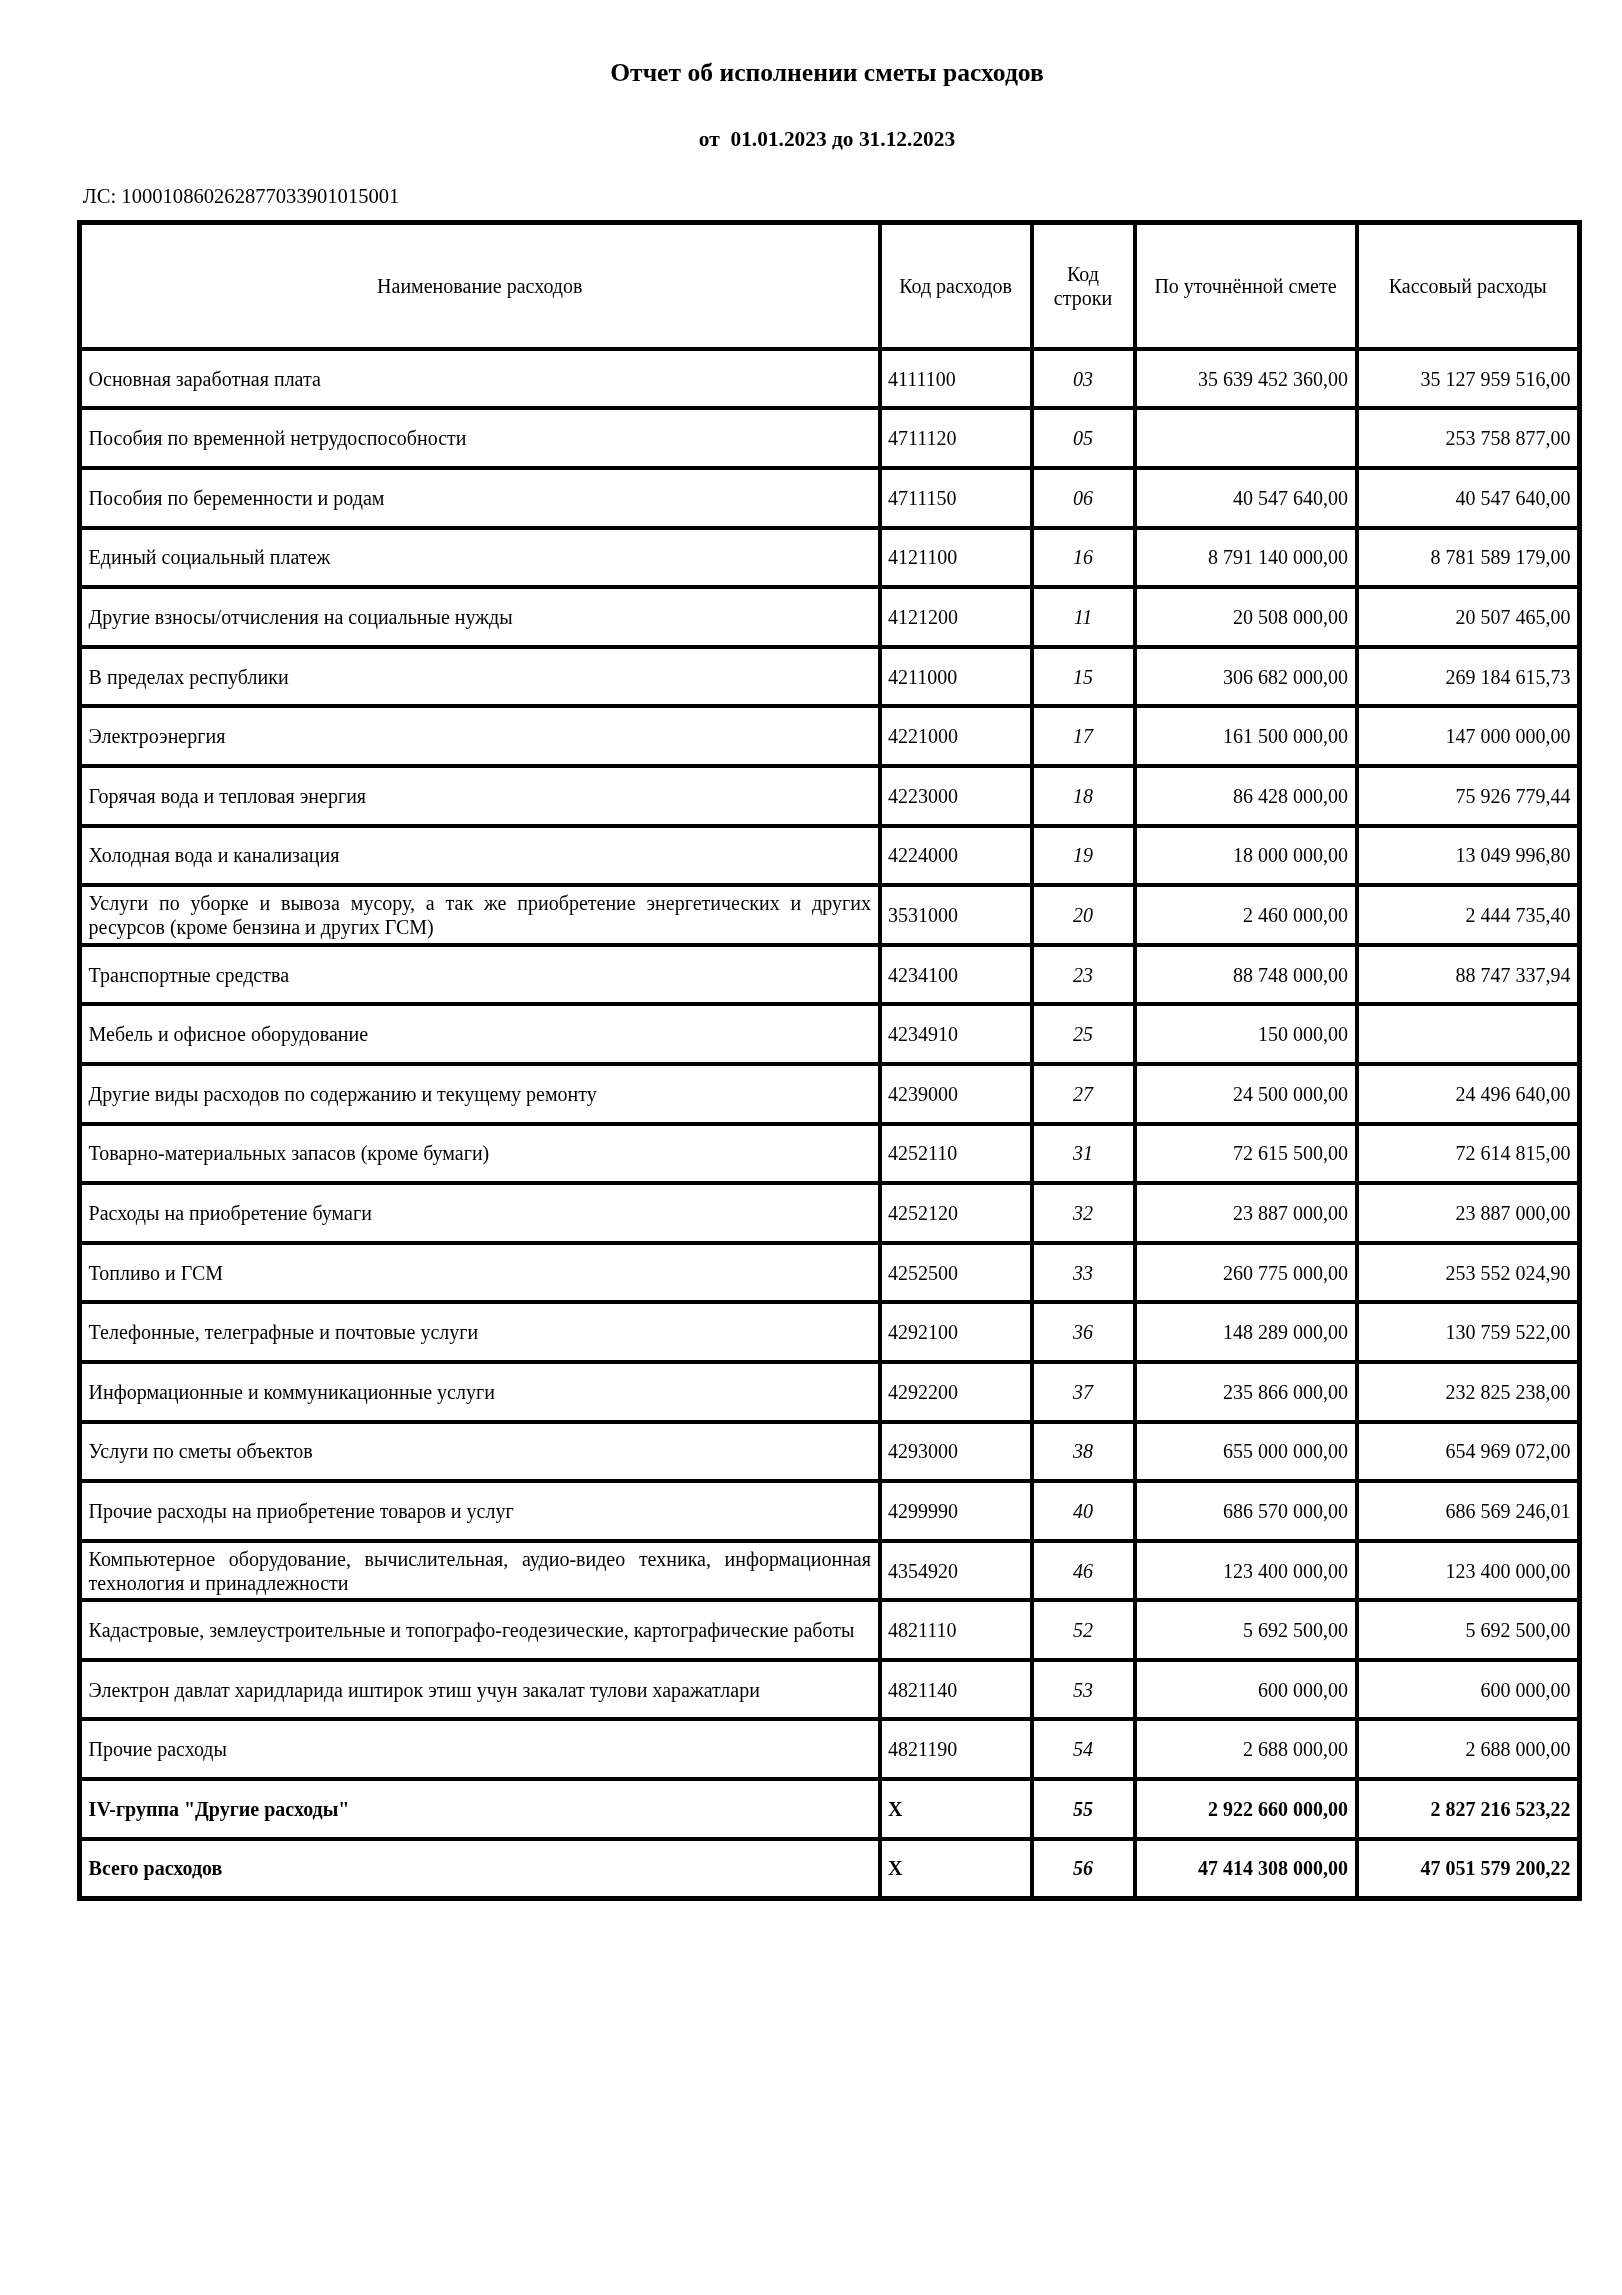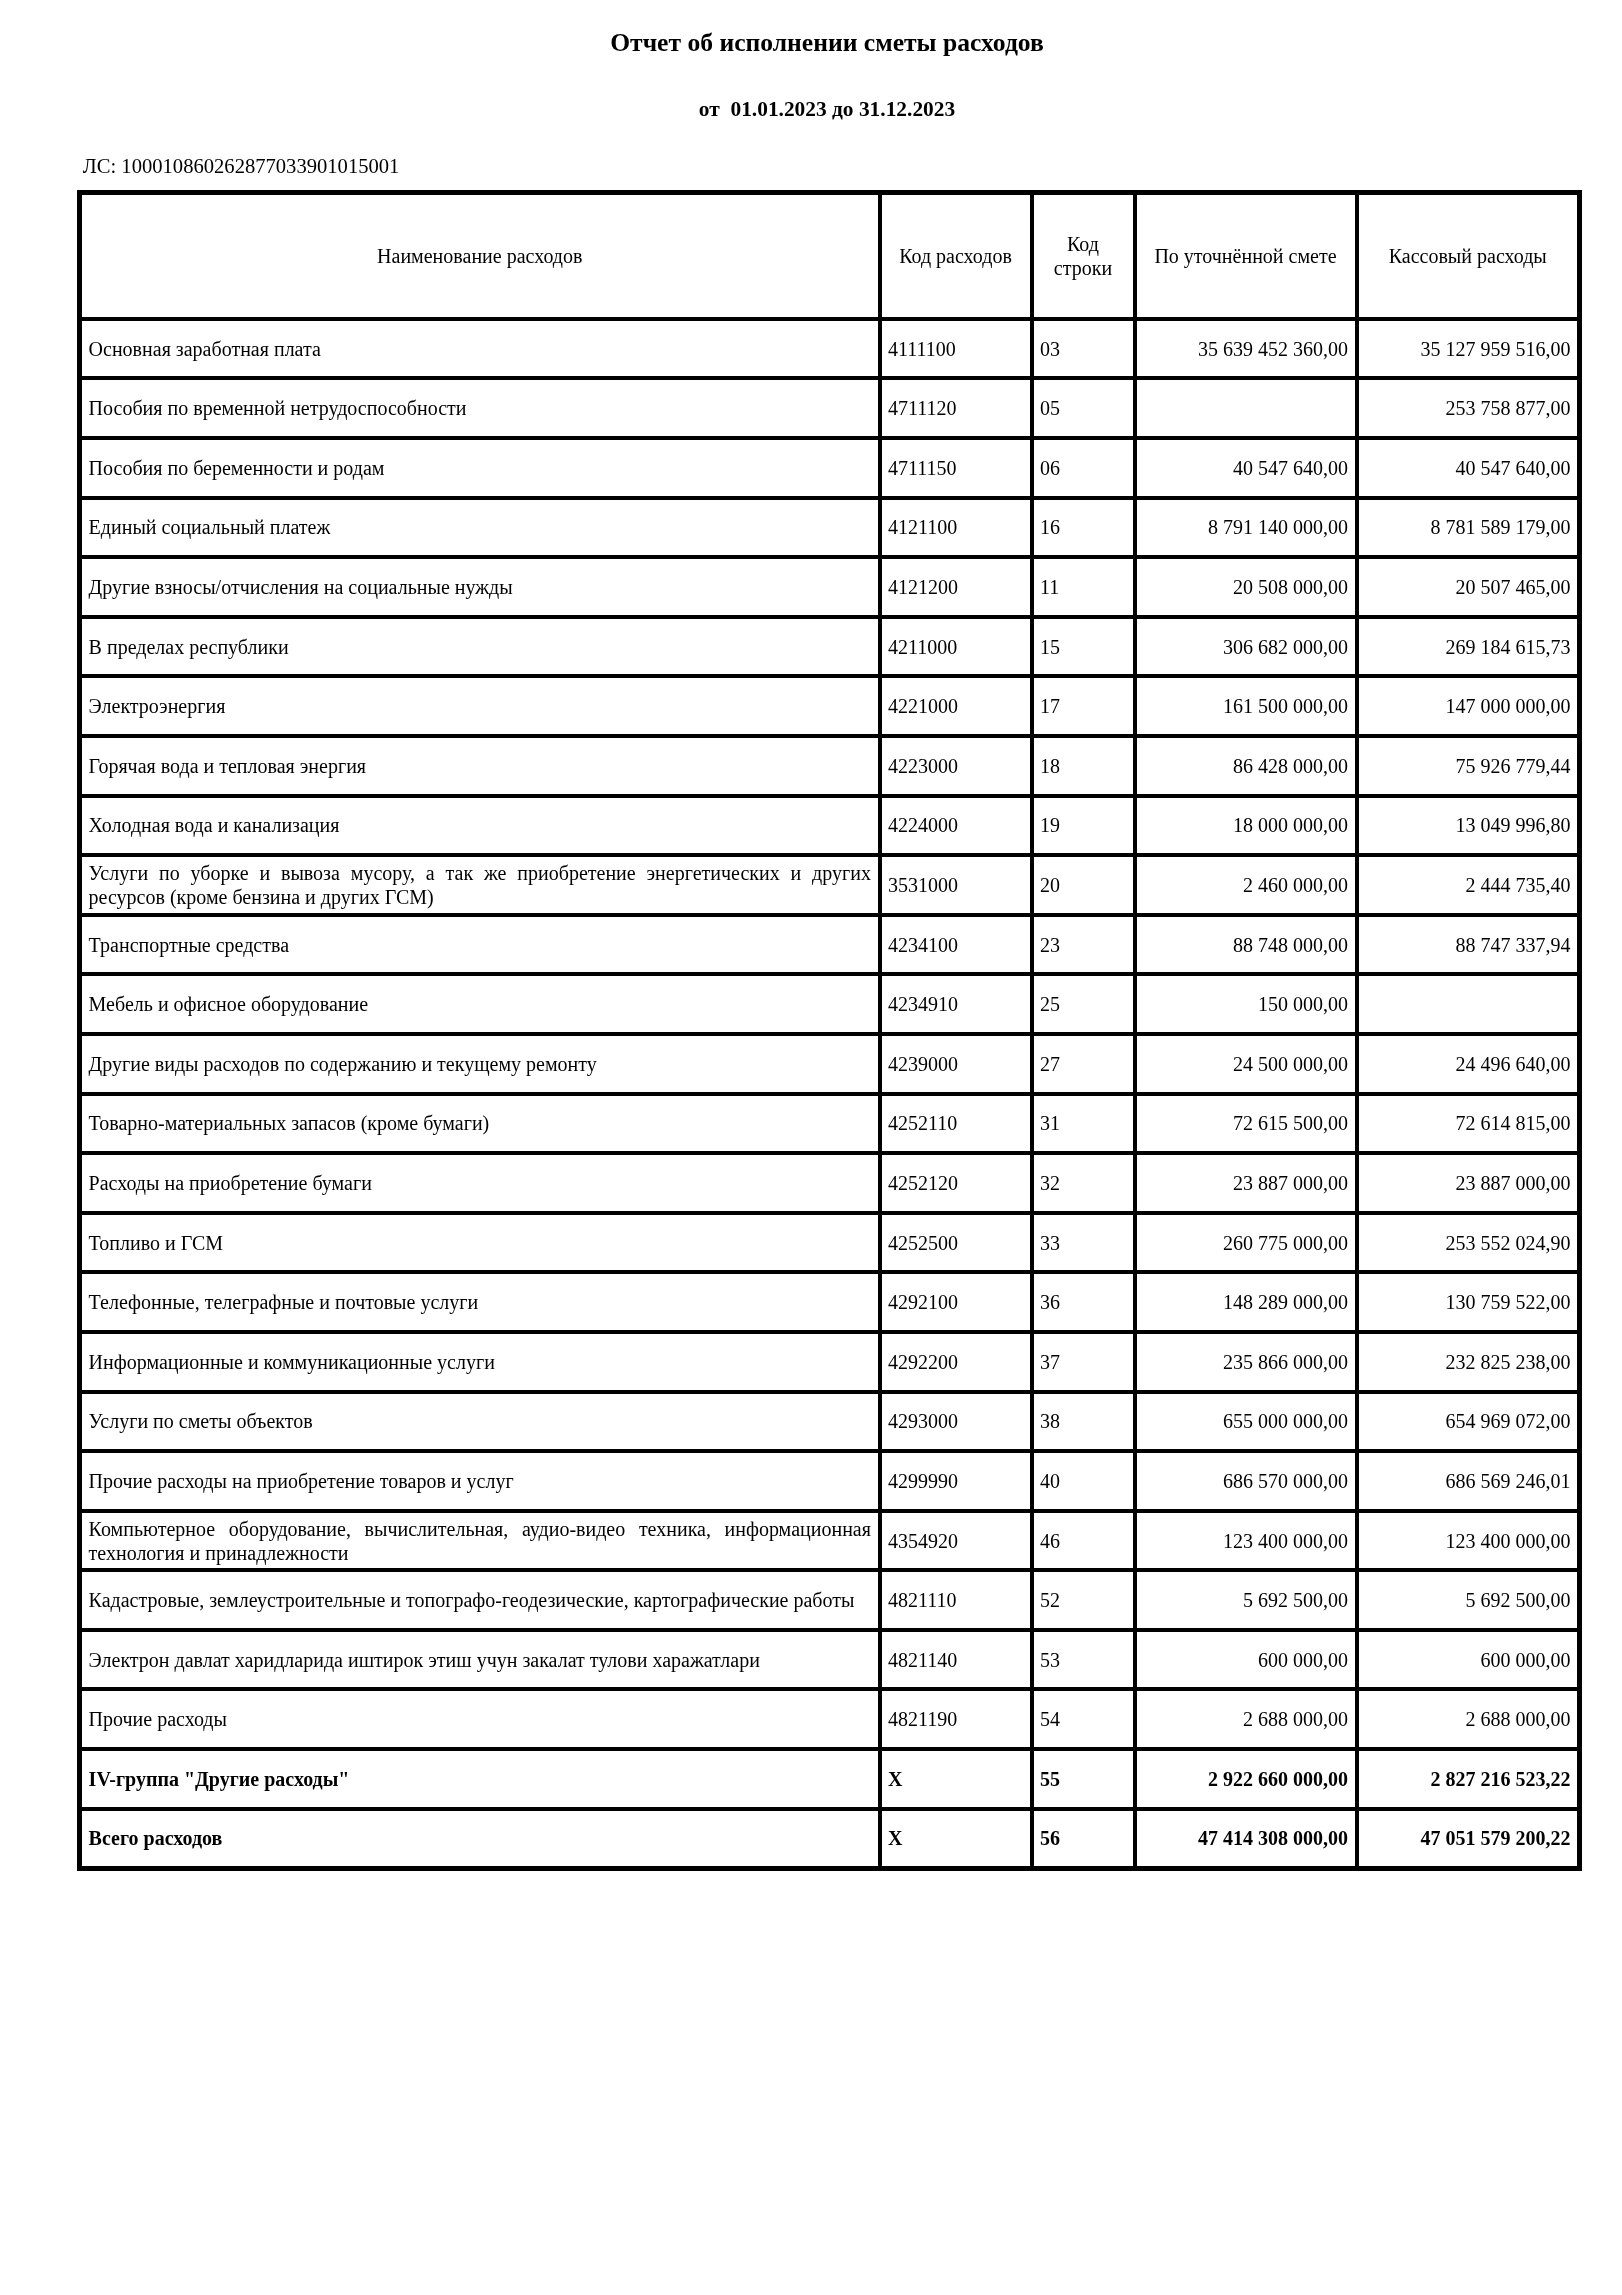--- a/index.html
+++ b/index.html
@@ -12,21 +12,21 @@
     height: 2295px;
     background: #ffffff;
     color: #000000;
     font-family: "Liberation Serif", "DejaVu Serif", serif;
     overflow: hidden;
     position: relative;
   }
   .content {
     width: 1500px;
     margin-left: 77px;
-    padding-top: 28px;
+    padding-top: 58px;
   }
   .report-title {
     text-align: center;
     font-weight: bold;
     font-size: 25.6px;
     line-height: 1.15;
     margin: 0;
   }
   .report-period {
     text-align: center;
@@ -62,21 +62,21 @@
   table.expenses thead th {
     height: 115px;
     text-align: center;
     font-weight: normal;
   }
   table.expenses tbody td {
     height: 49px; 
   }
   td.name  { text-align: justify; padding-left: 7.4px; padding-right: 8.2px; }
   td.code  { text-align: left; }
-  td.line  { text-align: left; }
+  td.line  { text-align: center; font-style: italic; }
   td.num   { text-align: right; padding-right: 25px; }
   tr.bold td { font-weight: bold; }
 </style>
 </head>
 <body>
 
 <div class="page">
   <div class="content">
 
     <div class="report-title">Отчет об исполнении сметы расходов</div>

